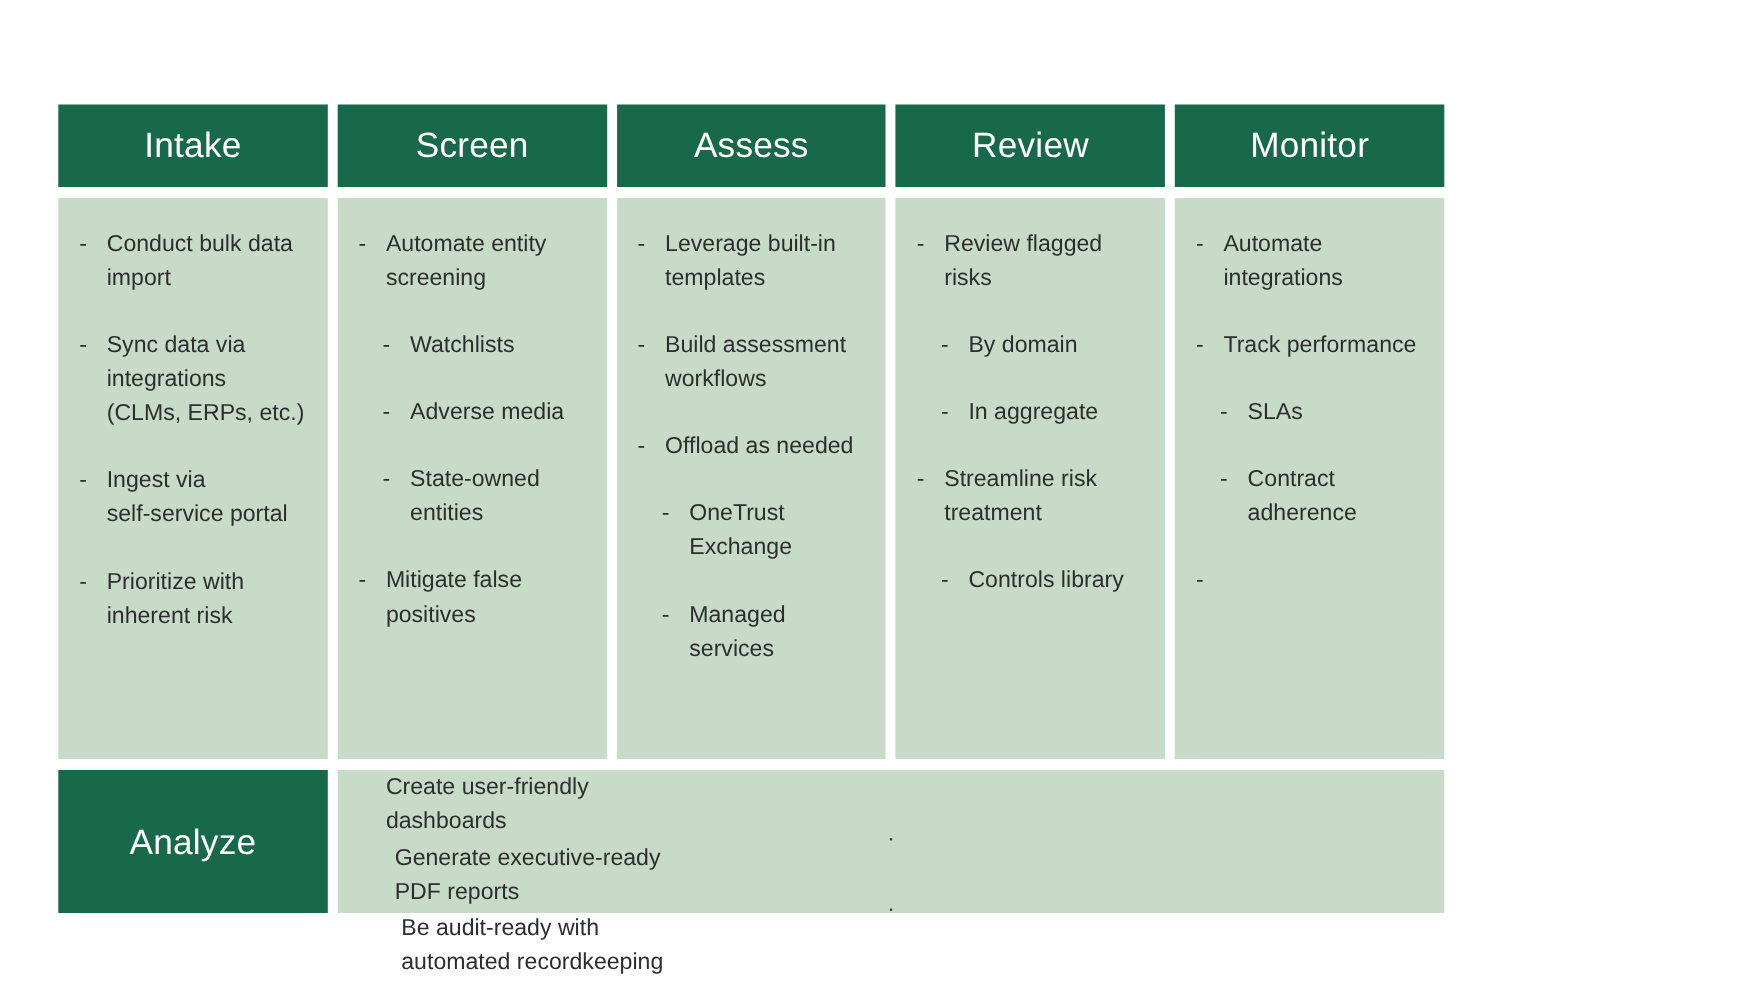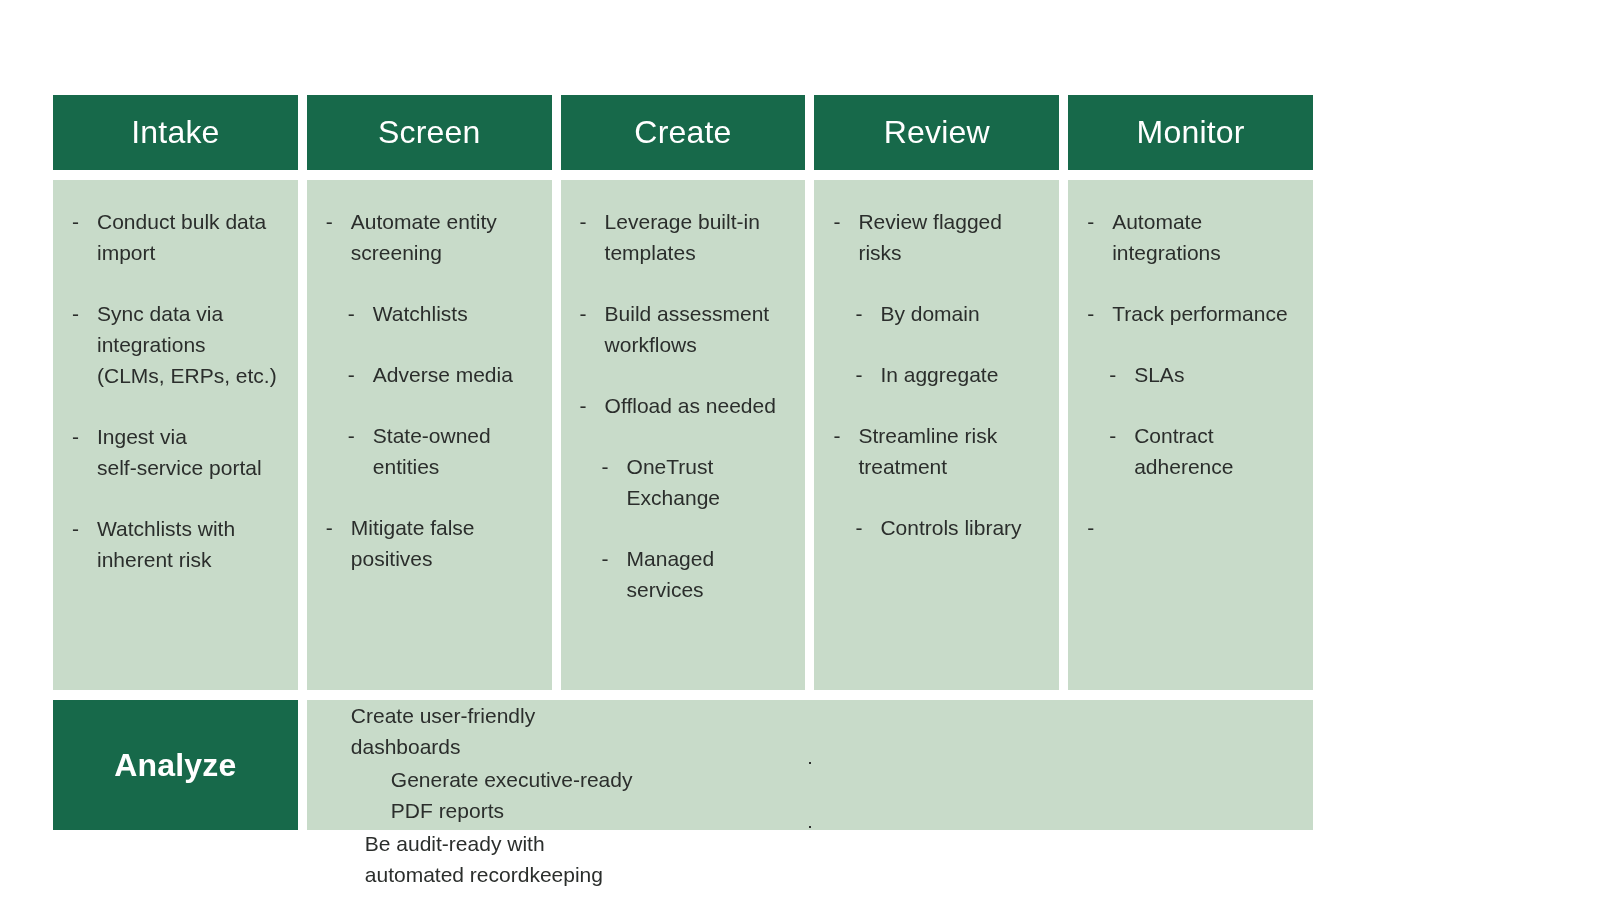--- a/index.html
+++ b/index.html
@@ -19,48 +19,48 @@
     background: #17694a; color: #ffffff;
     display: flex; align-items: center; justify-content: center;
     font-size: 32px; letter-spacing: 0.2px;
   }
   .panel { background: #c8dbc9; }
   .body-panel { padding: 26px 14px 0 19px; box-sizing: border-box; }
   .item { display: flex; margin-bottom: 30px; font-size: 21px; line-height: 31px; }
   .item .dash { width: 25px; flex: 0 0 25px; }
   .item.lvl2 { margin-left: 22px; }
   .item-text { white-space: pre-line; }
-  .analyze-hdr { grid-column: 1; font-weight: bold; }
+  .analyze-hdr { grid-column: 1; }
   .analyze-panel {
     grid-column: 2 / span 4;
     display: flex; align-items: stretch; box-sizing: border-box; flex-direction: column;
   }
   .a-cell {
     display: flex; align-items: center;
     font-size: 21px; line-height: 31px; box-sizing: border-box;
   }
   .a-cell .item-text { white-space: pre-line; }
   .a-cell-1 { flex: 333 0 0; padding-left: 44px; }
-  .a-cell-2 { flex: 414 0 0; padding-left: 84px; }
+  .a-cell-2 { flex: 414 0 0; padding-left: 52px; }
   .a-cell-3 { flex: 446 0 0; padding-left: 58px; border-radius: 19px; }
   .vdivider { width: 2px; background: #2b2e2c; height: 68px; align-self: center; flex: 0 0 2px; }
 </style>
 </head>
 <body>
 
 <div class="board">
 
   <div class="hdr">
     <span>Intake</span>
   </div>
   <div class="hdr">
     <span>Screen</span>
   </div>
   <div class="hdr">
-    <span>Create</span>
+    <span>Assess</span>
   </div>
   <div class="hdr">
     <span>Review</span>
   </div>
   <div class="hdr">
     <span>Monitor</span>
   </div>
 
   <div class="panel body-panel">
     <div class="item lvl1">
@@ -74,21 +74,21 @@
 integrations
 (CLMs, ERPs, etc.)</span>
     </div>
     <div class="item lvl1">
       <span class="dash">-</span>
       <span class="item-text">Ingest via
 self-service portal</span>
     </div>
     <div class="item lvl1">
       <span class="dash">-</span>
-      <span class="item-text">Watchlists with
+      <span class="item-text">Prioritize with
 inherent risk</span>
     </div>
   </div>
 
   <div class="panel body-panel">
     <div class="item lvl1">
       <span class="dash">-</span>
       <span class="item-text">Automate entity
 screening</span>
     </div>

